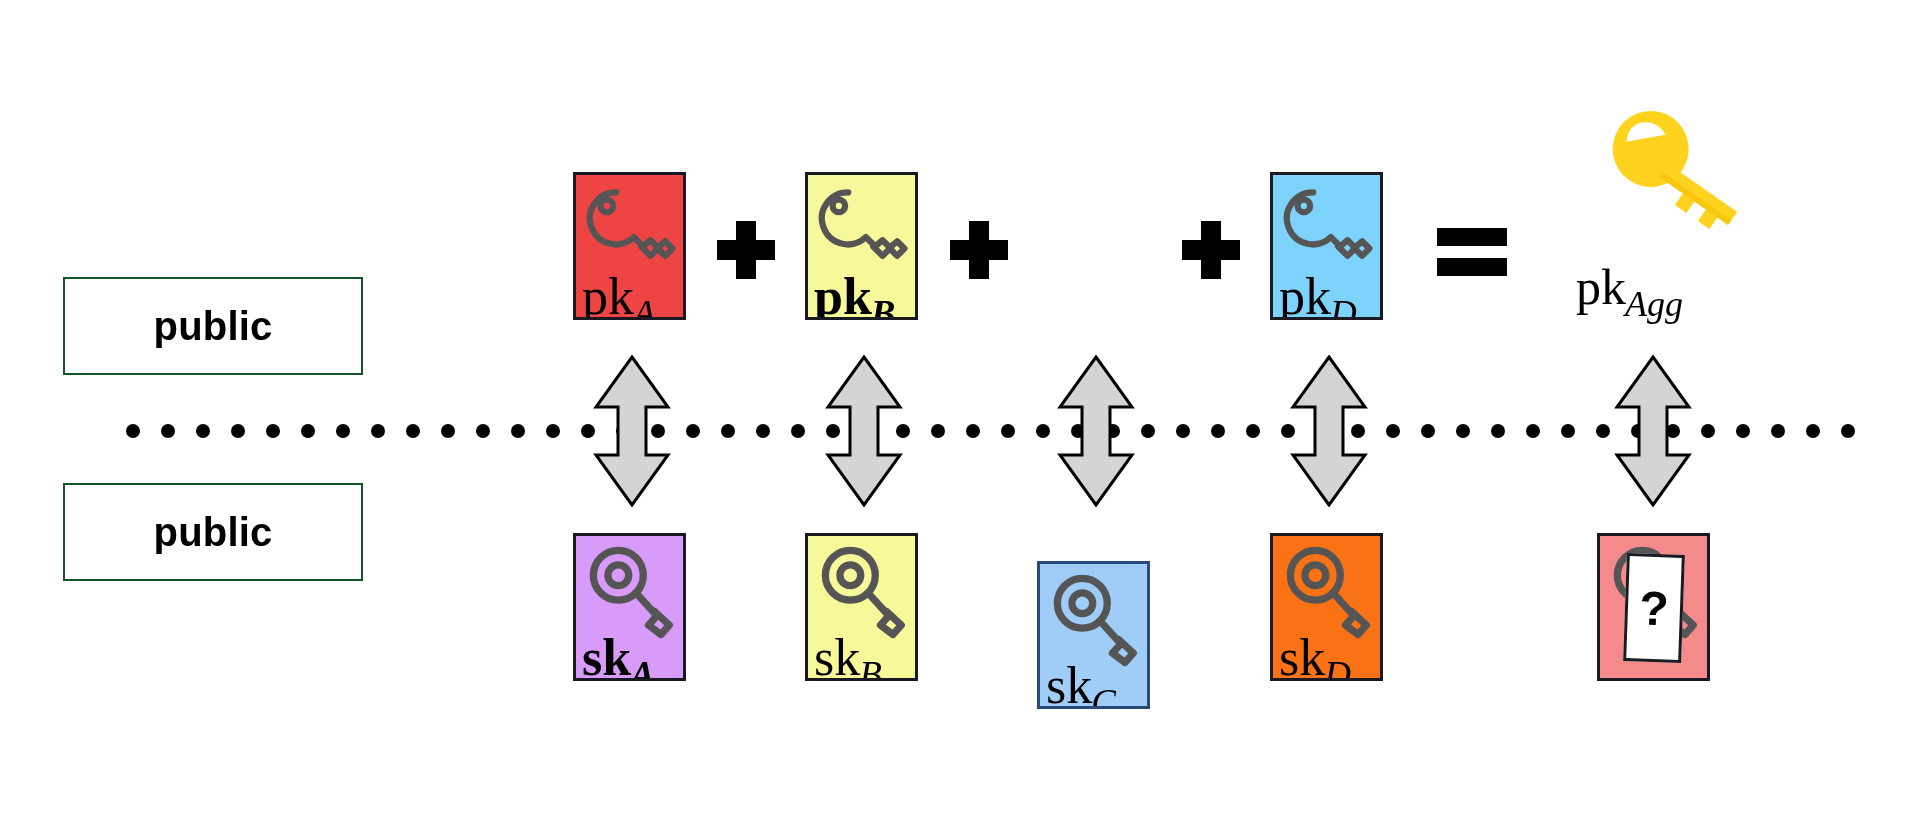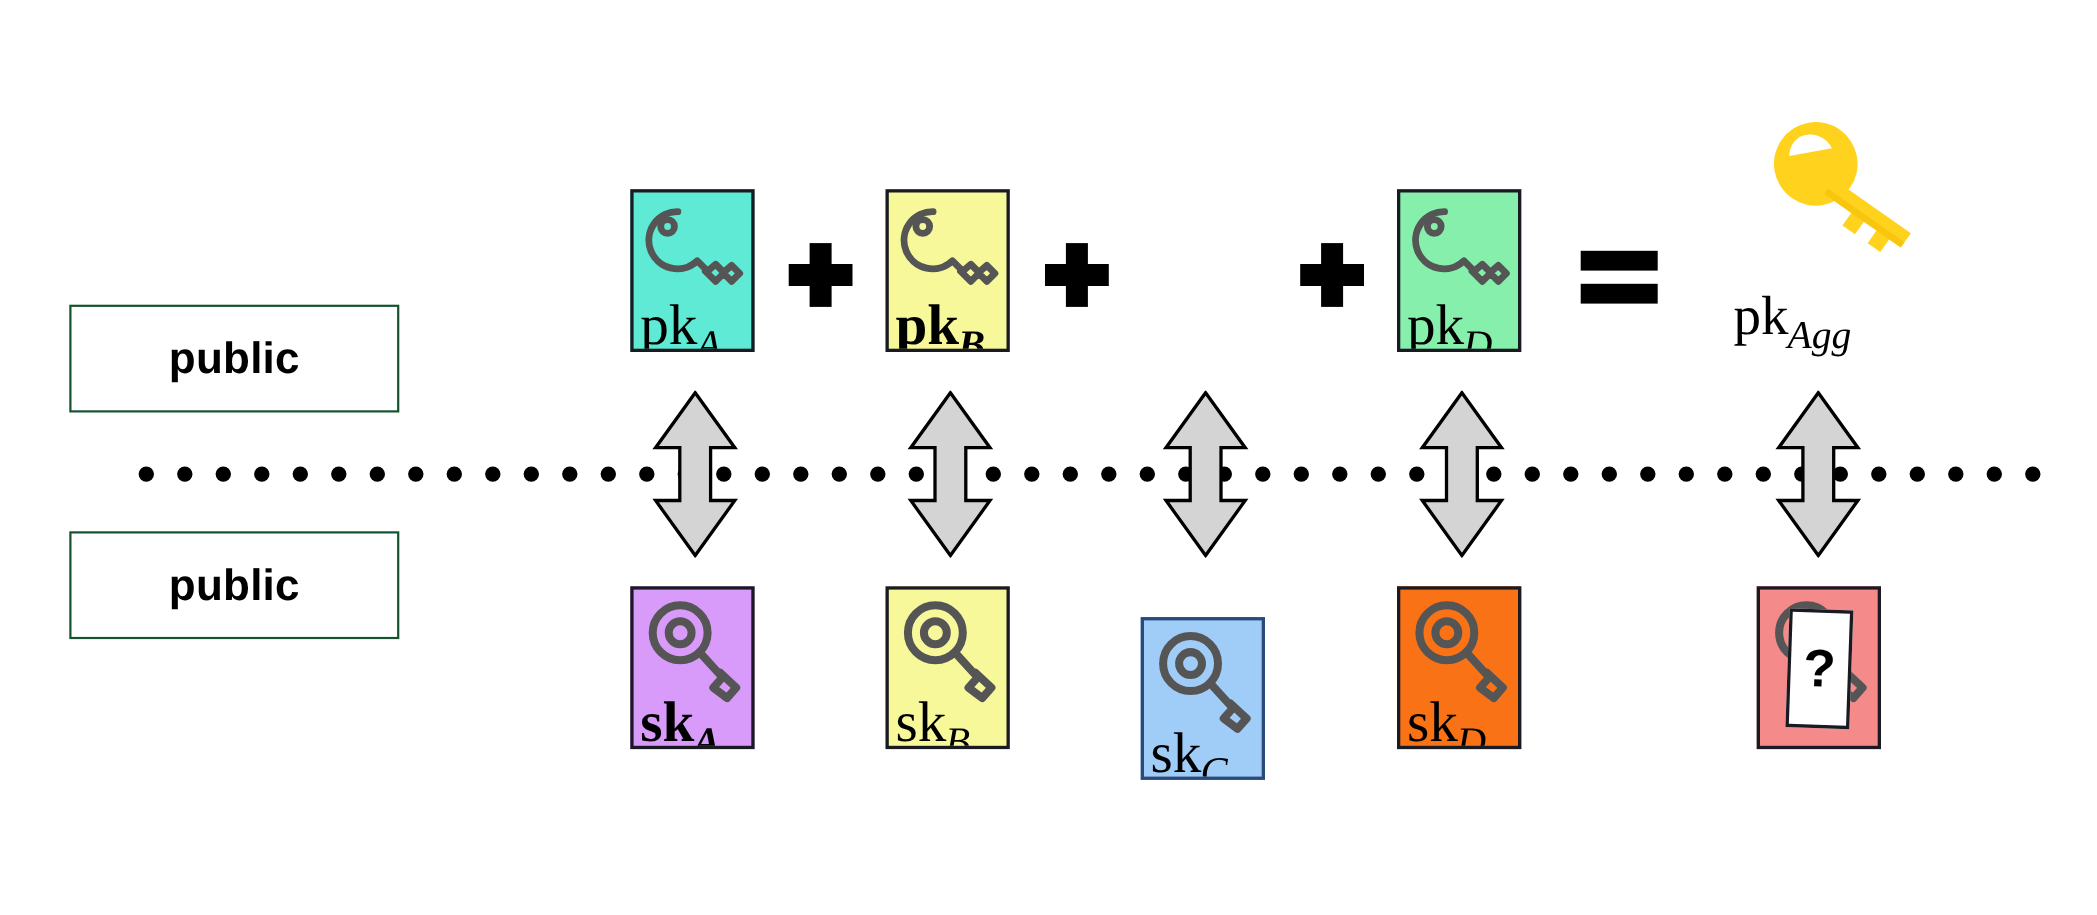--- a/index.html
+++ b/index.html
@@ -252,21 +252,21 @@
       <span class="dot" style="left: 1470px; width: 14px; height: 14px; background: rgb(0, 0, 0);"></span>
       <span class="dot" style="left: 1505px; width: 14px; height: 14px; background: rgb(0, 0, 0);"></span>
       <span class="dot" style="left: 1540px; width: 14px; height: 14px; background: rgb(0, 0, 0);"></span>
       <span class="dot" style="left: 1575px; width: 14px; height: 14px; background: rgb(0, 0, 0);"></span>
       <span class="dot" style="left: 1610px; width: 14px; height: 14px; background: rgb(0, 0, 0);"></span>
       <span class="dot" style="left: 1645px; width: 14px; height: 14px; background: rgb(0, 0, 0);"></span>
       <span class="dot" style="left: 1680px; width: 14px; height: 14px; background: rgb(0, 0, 0);"></span>
       <span class="dot" style="left: 1715px; width: 14px; height: 14px; background: rgb(0, 0, 0);"></span>
     </div>
 
-  <div class="tile" id="tile-pk-a" style="background: #5eead4; border-color: rgb(26, 26, 34);">
+  <div class="tile" id="tile-pk-a" style="background: #ef4444; border-color: rgb(26, 26, 34);">
     <svg class="key-svg" viewBox="0 0 100 100">
       <g fill="none" stroke="#555555" stroke-width="6" stroke-linejoin="round" stroke-linecap="round">
         <path d="M31 10 A25 25 0 1 0 48 53 L57 62 L64 56 L71 63 L78 57 L85 64 L78 71 L71 64 L64 71 L55 62"></path>
         <circle cx="22" cy="23" r="6"></circle>
       </g>
     </svg>
     <div class="tile-label">
       <span>pk</span><span class="sub">A</span>
     </div>
   </div>
@@ -277,21 +277,21 @@
         <path d="M31 10 A25 25 0 1 0 48 53 L57 62 L64 56 L71 63 L78 57 L85 64 L78 71 L71 64 L64 71 L55 62"></path>
         <circle cx="22" cy="23" r="6"></circle>
       </g>
     </svg>
     <div class="tile-label">
       <span>pk</span><span class="sub">B</span>
     </div>
   </div>
 
 
-  <div class="tile" id="tile-pk-d" style="background: #86efac; border-color: rgb(26, 26, 34);">
+  <div class="tile" id="tile-pk-d" style="background: #7dd3fc; border-color: rgb(26, 26, 34);">
     <svg class="key-svg" viewBox="0 0 100 100">
       <g fill="none" stroke="#555555" stroke-width="6" stroke-linejoin="round" stroke-linecap="round">
         <path d="M31 10 A25 25 0 1 0 48 53 L57 62 L64 56 L71 63 L78 57 L85 64 L78 71 L71 64 L64 71 L55 62"></path>
         <circle cx="22" cy="23" r="6"></circle>
       </g>
     </svg>
     <div class="tile-label">
       <span>pk</span><span class="sub">D</span>
     </div>
   </div>

